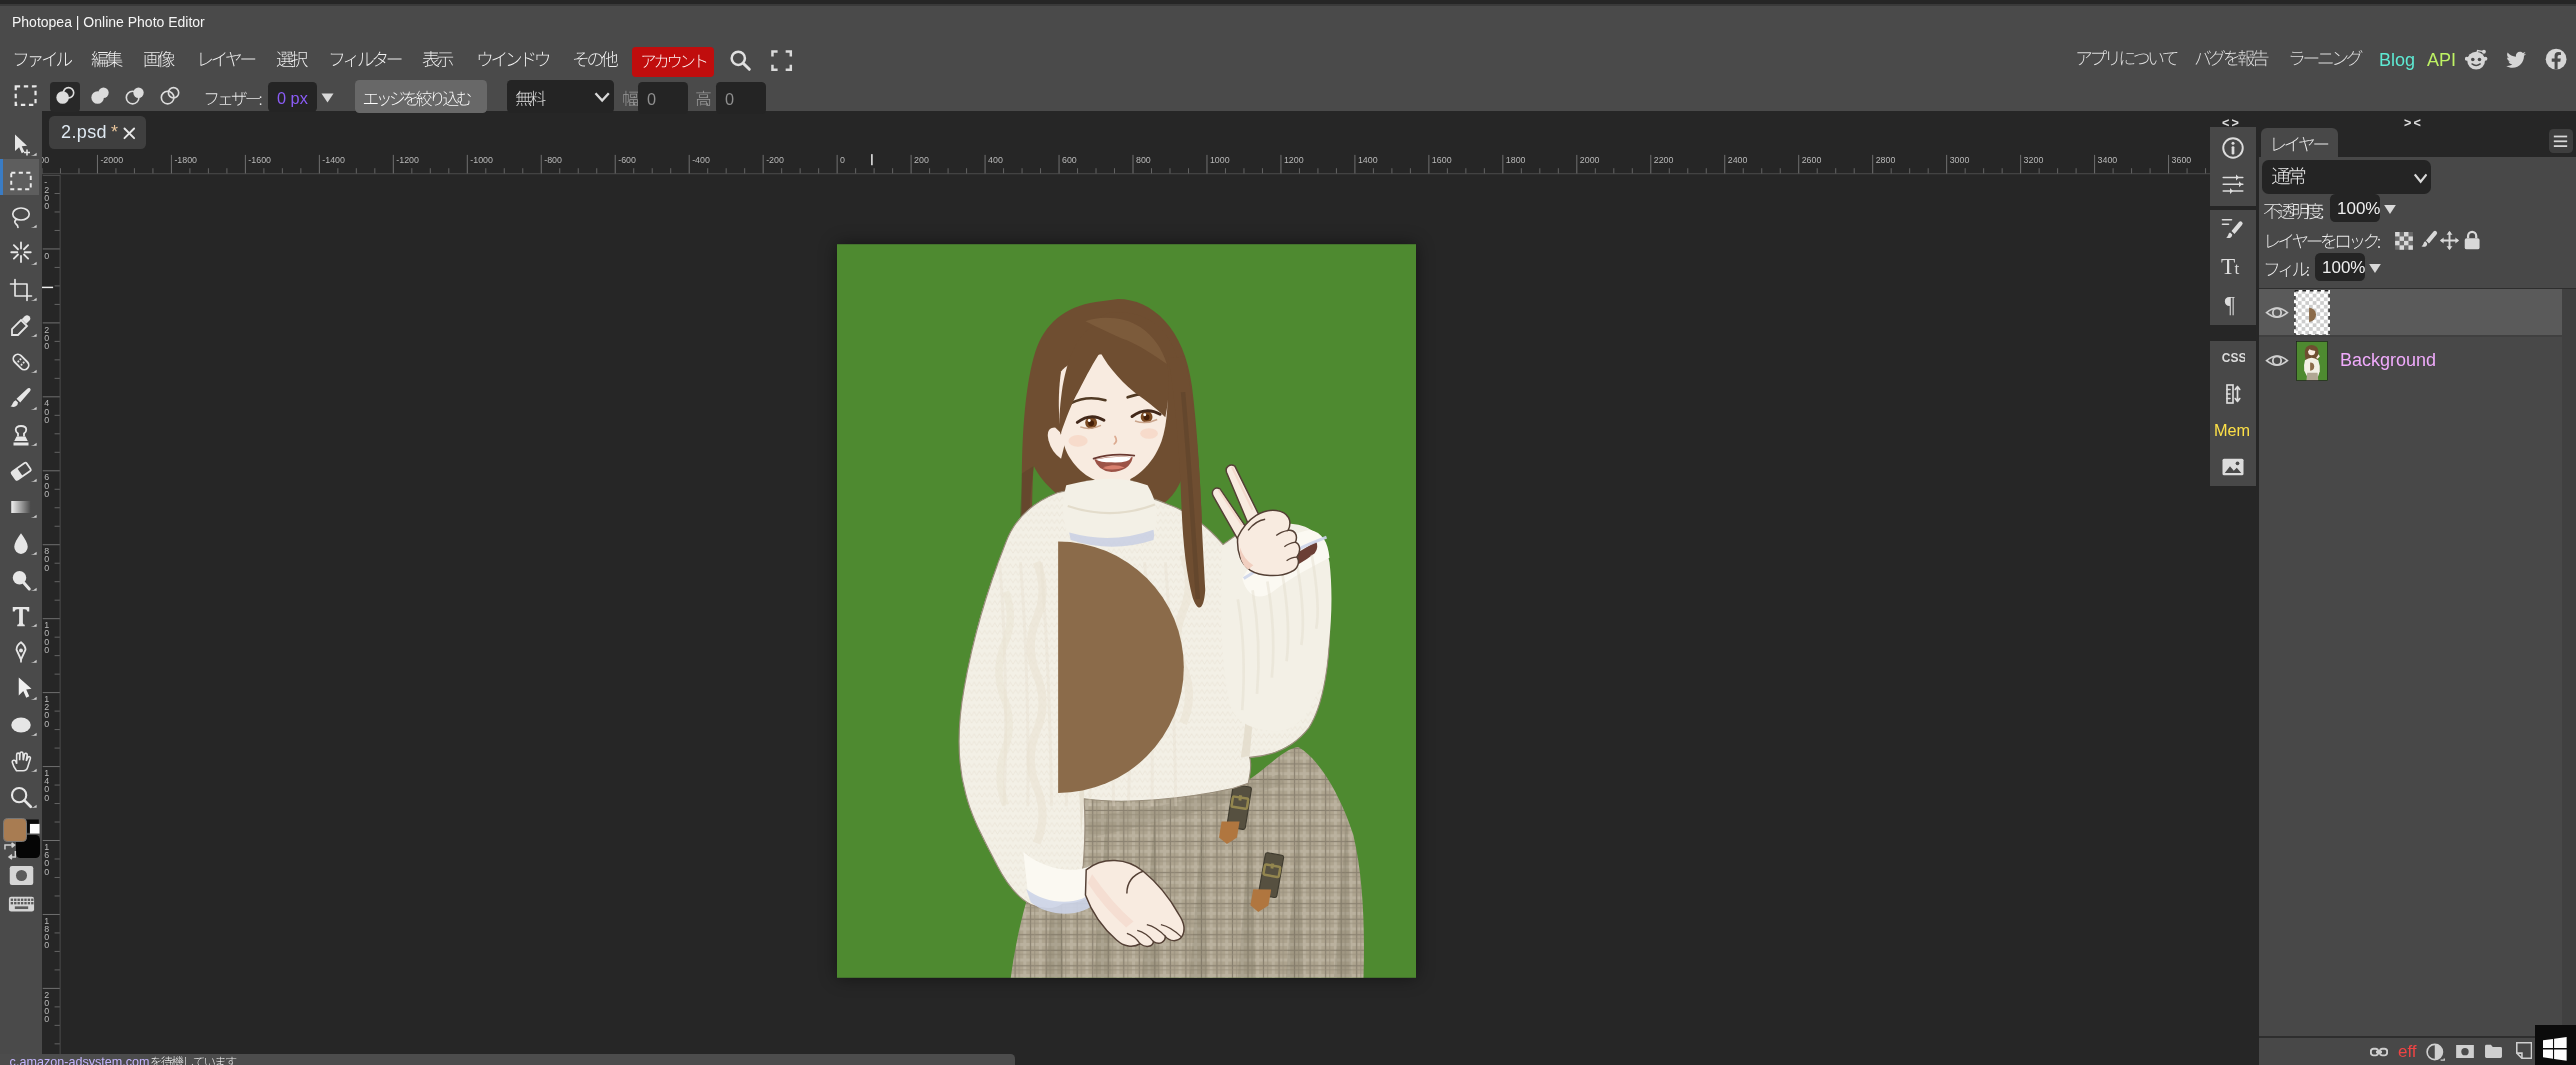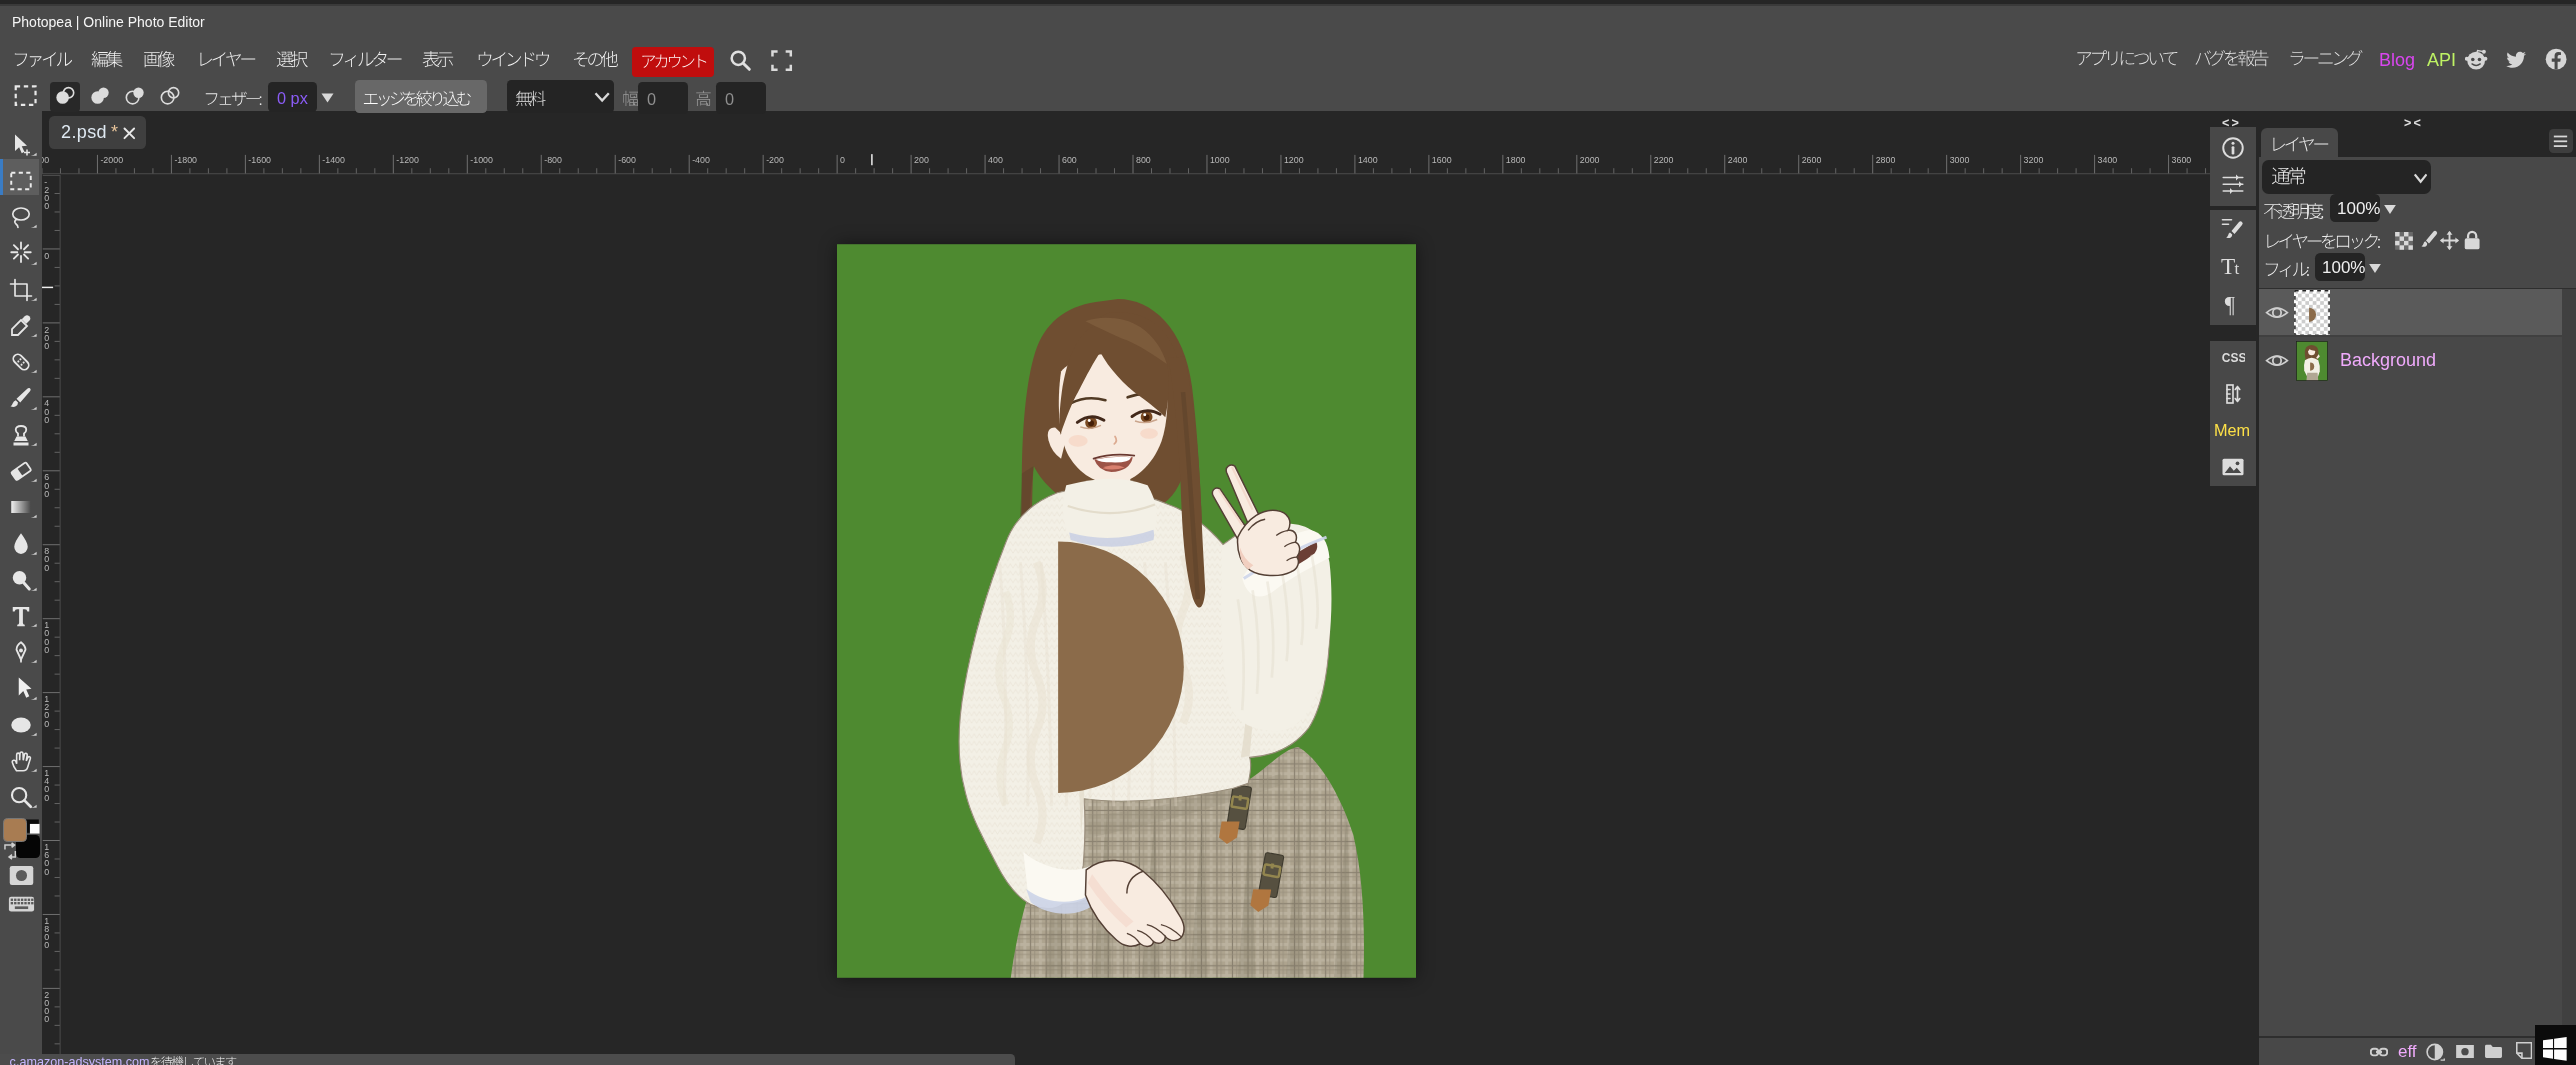--- a/index.html
+++ b/index.html
@@ -53,21 +53,21 @@
     </svg>
 <svg style="position:absolute;left:2075px;top:43px;overflow:visible" width="104" height="23" viewBox="0 0 140 31">
       <path transform="translate(0,24.0)" d="M22.0 -16.2Q21.9 -16.1 21.8 -15.9Q21.6 -15.7 21.5 -15.6Q21.1 -14.8 20.2 -13.7Q19.3 -12.5 18.1 -11.2Q16.9 -10.0 15.4 -8.9L14.4 -9.8Q15.3 -10.3 16.1 -11.0Q17.0 -11.8 17.8 -12.6Q18.6 -13.4 19.2 -14.2Q19.8 -15.1 20.1 -15.7Q19.7 -15.7 18.8 -15.7Q17.9 -15.7 16.6 -15.7Q15.4 -15.7 14.0 -15.7Q12.6 -15.7 11.2 -15.7Q9.8 -15.7 8.7 -15.7Q7.5 -15.7 6.7 -15.7Q6.0 -15.7 5.8 -15.7Q5.1 -15.7 4.4 -15.7Q3.8 -15.6 3.1 -15.6V-17.0Q3.7 -17.0 4.4 -16.9Q5.1 -16.9 5.8 -16.9Q6.0 -16.9 6.7 -16.9Q7.5 -16.9 8.7 -16.9Q9.9 -16.9 11.3 -16.9Q12.7 -16.9 14.1 -16.9Q15.5 -16.9 16.7 -16.9Q17.9 -16.9 18.8 -16.9Q19.7 -16.9 20.0 -16.9Q20.2 -16.9 20.4 -16.9Q20.7 -16.9 20.9 -16.9Q21.1 -16.9 21.3 -17.0ZM12.5 -13.1Q12.5 -11.0 12.4 -9.3Q12.3 -7.6 11.9 -6.1Q11.5 -4.6 10.7 -3.4Q10.0 -2.2 8.8 -1.2Q7.6 -0.2 5.8 0.6L4.7 -0.3Q5.1 -0.5 5.7 -0.7Q6.2 -1.0 6.6 -1.2Q8.2 -2.1 9.1 -3.3Q10.0 -4.4 10.5 -5.8Q10.9 -7.1 11.1 -8.6Q11.2 -10.1 11.2 -11.6Q11.2 -12.0 11.2 -12.3Q11.2 -12.7 11.2 -13.1Z M38.8 -17.0Q38.8 -16.3 39.3 -15.8Q39.8 -15.3 40.5 -15.3Q41.2 -15.3 41.7 -15.8Q42.2 -16.3 42.2 -17.0Q42.2 -17.7 41.7 -18.2Q41.2 -18.7 40.5 -18.7Q39.8 -18.7 39.3 -18.2Q38.8 -17.7 38.8 -17.0ZM37.9 -17.0Q37.9 -17.7 38.3 -18.3Q38.6 -18.9 39.2 -19.3Q39.8 -19.6 40.5 -19.6Q41.2 -19.6 41.8 -19.3Q42.4 -18.9 42.7 -18.3Q43.1 -17.7 43.1 -17.0Q43.1 -16.3 42.7 -15.7Q42.4 -15.1 41.8 -14.8Q41.2 -14.4 40.5 -14.4Q39.8 -14.4 39.2 -14.8Q38.6 -15.1 38.3 -15.7Q37.9 -16.3 37.9 -17.0ZM39.5 -15.6Q39.4 -15.4 39.4 -15.2Q39.3 -15.0 39.2 -14.7Q39.1 -13.7 38.7 -12.5Q38.4 -11.3 38.0 -10.1Q37.5 -8.9 36.9 -7.7Q36.4 -6.6 35.7 -5.7Q34.6 -4.4 33.3 -3.2Q32.0 -2.0 30.3 -1.1Q28.6 -0.1 26.4 0.6L25.3 -0.6Q27.6 -1.2 29.3 -2.1Q31.0 -2.9 32.3 -4.0Q33.6 -5.2 34.6 -6.5Q35.5 -7.6 36.2 -9.1Q36.9 -10.6 37.3 -12.1Q37.8 -13.7 38.0 -14.9Q37.6 -14.9 36.6 -14.9Q35.6 -14.9 34.3 -14.9Q32.9 -14.9 31.4 -14.9Q29.9 -14.9 28.6 -14.9Q27.2 -14.9 26.3 -14.9Q25.3 -14.9 25.0 -14.9Q24.4 -14.9 23.9 -14.9Q23.4 -14.9 22.9 -14.8V-16.2Q23.3 -16.2 23.6 -16.2Q23.9 -16.1 24.3 -16.1Q24.7 -16.1 25.1 -16.1Q25.3 -16.1 26.0 -16.1Q26.8 -16.1 27.9 -16.1Q28.9 -16.1 30.2 -16.1Q31.4 -16.1 32.7 -16.1Q33.9 -16.1 34.9 -16.1Q36.0 -16.1 36.7 -16.1Q37.5 -16.1 37.6 -16.1Q37.9 -16.1 38.1 -16.1Q38.3 -16.1 38.6 -16.2Z M57.1 -18.0Q57.1 -17.5 57.1 -17.1Q57.0 -16.6 57.0 -16.1Q57.0 -15.7 57.0 -15.0Q57.0 -14.4 57.0 -13.7Q57.0 -13.1 57.0 -12.7Q57.0 -10.4 56.9 -8.8Q56.8 -7.3 56.5 -6.2Q56.2 -5.2 55.8 -4.4Q55.3 -3.5 54.7 -2.8Q53.9 -1.8 53.0 -1.1Q52.0 -0.4 51.0 0.0Q49.9 0.5 49.1 0.8L48.0 -0.3Q49.6 -0.7 51.1 -1.5Q52.6 -2.3 53.8 -3.6Q54.4 -4.4 54.8 -5.2Q55.2 -6.0 55.4 -7.1Q55.6 -8.1 55.7 -9.5Q55.8 -10.8 55.8 -12.7Q55.8 -13.1 55.8 -13.8Q55.8 -14.4 55.8 -15.1Q55.8 -15.7 55.8 -16.1Q55.8 -16.6 55.8 -17.1Q55.7 -17.5 55.7 -18.0ZM46.0 -17.8Q45.9 -17.5 45.9 -17.0Q45.9 -16.5 45.9 -16.1Q45.9 -16.0 45.9 -15.4Q45.9 -14.9 45.9 -14.0Q45.9 -13.2 45.9 -12.3Q45.9 -11.3 45.9 -10.5Q45.9 -9.6 45.9 -9.0Q45.9 -8.4 45.9 -8.2Q45.9 -7.7 45.9 -7.2Q45.9 -6.8 46.0 -6.5H44.5Q44.6 -6.7 44.6 -7.2Q44.6 -7.7 44.6 -8.2Q44.6 -8.4 44.6 -9.0Q44.6 -9.6 44.6 -10.5Q44.6 -11.3 44.6 -12.3Q44.6 -13.2 44.6 -14.0Q44.6 -14.9 44.6 -15.4Q44.6 -16.0 44.6 -16.1Q44.6 -16.4 44.6 -17.0Q44.6 -17.5 44.6 -17.8Z M69.4 -15.9Q70.3 -15.7 71.6 -15.6Q72.8 -15.5 74.2 -15.5Q75.6 -15.5 76.9 -15.6Q78.1 -15.7 79.0 -15.9V-14.6Q78.1 -14.5 76.8 -14.4Q75.6 -14.4 74.2 -14.4Q72.8 -14.4 71.6 -14.4Q70.3 -14.5 69.4 -14.6ZM69.7 -6.4Q69.6 -5.7 69.4 -5.1Q69.3 -4.6 69.3 -4.1Q69.3 -3.6 69.5 -3.2Q69.7 -2.8 70.2 -2.4Q70.6 -2.1 71.5 -1.8Q72.4 -1.6 73.8 -1.6Q75.4 -1.6 76.9 -1.8Q78.3 -1.9 79.7 -2.3L79.7 -1.0Q78.6 -0.7 77.1 -0.6Q75.6 -0.4 73.9 -0.4Q70.9 -0.4 69.6 -1.3Q68.2 -2.2 68.2 -3.8Q68.2 -4.4 68.3 -5.0Q68.4 -5.6 68.6 -6.5ZM64.3 -17.9Q64.2 -17.7 64.2 -17.5Q64.1 -17.2 64.0 -17.0Q64.0 -16.8 63.9 -16.6Q63.8 -15.8 63.6 -14.9Q63.4 -13.9 63.3 -12.9Q63.1 -12.0 63.0 -10.9Q62.9 -9.9 62.8 -9.0Q62.7 -8.0 62.7 -7.1Q62.7 -5.9 62.8 -4.9Q62.9 -3.9 63.0 -2.7Q63.2 -3.3 63.5 -4.1Q63.8 -4.8 64.1 -5.6Q64.3 -6.3 64.6 -6.8L65.3 -6.3Q65.0 -5.5 64.6 -4.6Q64.3 -3.6 64.0 -2.7Q63.7 -1.7 63.6 -1.2Q63.5 -1.0 63.5 -0.7Q63.5 -0.4 63.5 -0.2Q63.5 0.0 63.5 0.2Q63.5 0.4 63.6 0.6L62.5 0.7Q62.1 -0.7 61.9 -2.6Q61.6 -4.6 61.6 -7.0Q61.6 -8.3 61.7 -9.7Q61.9 -11.0 62.1 -12.4Q62.3 -13.7 62.4 -14.8Q62.6 -15.9 62.7 -16.7Q62.8 -17.0 62.8 -17.4Q62.9 -17.7 62.9 -18.0Z M79.8 -12.2Q80.4 -12.3 81.0 -12.4Q81.6 -12.6 82.2 -12.8Q83.0 -13.1 84.3 -13.5Q85.5 -13.9 86.9 -14.3Q88.3 -14.7 89.7 -15.0Q91.2 -15.3 92.5 -15.3Q94.4 -15.3 95.9 -14.5Q97.4 -13.8 98.4 -12.5Q99.3 -11.2 99.3 -9.3Q99.3 -7.5 98.6 -6.1Q97.9 -4.8 96.7 -3.8Q95.5 -2.8 93.9 -2.1Q92.3 -1.5 90.4 -1.1Q88.5 -0.7 86.5 -0.6L85.9 -1.9Q88.2 -1.9 90.4 -2.4Q92.5 -2.8 94.2 -3.7Q96.0 -4.5 97.0 -5.9Q98.0 -7.3 98.0 -9.3Q98.0 -10.6 97.3 -11.7Q96.7 -12.8 95.4 -13.5Q94.2 -14.1 92.5 -14.1Q91.2 -14.1 89.8 -13.8Q88.3 -13.5 86.9 -13.1Q85.4 -12.7 84.1 -12.2Q82.8 -11.7 81.8 -11.3Q80.8 -10.9 80.4 -10.8Z M102.0 -16.5Q102.0 -16.3 102.0 -16.0Q101.9 -15.6 101.9 -15.2Q101.9 -14.8 101.9 -14.5Q101.9 -13.8 101.9 -12.8Q101.9 -11.8 101.9 -10.7Q102.0 -9.6 102.1 -8.5Q102.3 -6.3 102.8 -4.7Q103.3 -3.1 104.1 -2.2Q104.8 -1.3 105.8 -1.3Q106.2 -1.3 106.7 -1.7Q107.2 -2.1 107.6 -2.8Q108.0 -3.5 108.4 -4.4Q108.7 -5.3 109.0 -6.3L110.0 -5.3Q109.3 -3.3 108.6 -2.2Q107.9 -1.0 107.2 -0.5Q106.5 0.0 105.7 0.0Q104.7 0.0 103.7 -0.8Q102.7 -1.6 102.0 -3.4Q101.3 -5.2 100.9 -8.3Q100.8 -9.3 100.8 -10.5Q100.7 -11.7 100.7 -12.8Q100.7 -13.9 100.7 -14.6Q100.7 -15.0 100.6 -15.6Q100.6 -16.2 100.5 -16.6ZM114.8 -15.8Q115.4 -14.9 116.0 -13.9Q116.6 -12.9 117.1 -11.7Q117.5 -10.5 117.9 -9.3Q118.3 -8.0 118.6 -6.7Q118.8 -5.4 119.0 -4.1L117.8 -3.6Q117.6 -5.4 117.2 -7.0Q116.9 -8.7 116.3 -10.2Q115.8 -11.7 115.1 -13.0Q114.4 -14.3 113.7 -15.3Z M118.9 -15.6Q119.5 -15.6 120.0 -15.7Q120.5 -15.7 120.9 -15.7Q121.4 -15.8 122.4 -15.9Q123.5 -16.0 125.0 -16.2Q126.5 -16.3 128.1 -16.5Q129.8 -16.6 131.5 -16.8Q132.8 -16.9 134.0 -17.0Q135.1 -17.0 136.1 -17.1Q137.0 -17.1 137.8 -17.2L137.8 -15.9Q137.1 -16.0 136.2 -15.9Q135.3 -15.9 134.5 -15.8Q133.6 -15.7 133.0 -15.5Q131.6 -15.1 130.6 -14.1Q129.5 -13.2 128.7 -12.1Q128.0 -10.9 127.6 -9.7Q127.3 -8.5 127.3 -7.4Q127.3 -5.9 127.8 -4.8Q128.3 -3.6 129.2 -2.9Q130.1 -2.1 131.2 -1.6Q132.3 -1.1 133.5 -0.9Q134.7 -0.7 135.9 -0.7L135.4 0.6Q134.2 0.5 132.9 0.3Q131.6 -0.0 130.4 -0.6Q129.1 -1.2 128.2 -2.1Q127.2 -3.0 126.7 -4.3Q126.1 -5.5 126.1 -7.1Q126.1 -9.1 126.8 -10.8Q127.5 -12.5 128.7 -13.7Q129.8 -15.0 131.1 -15.7Q130.3 -15.6 129.0 -15.4Q127.8 -15.3 126.4 -15.2Q125.0 -15.0 123.6 -14.9Q122.1 -14.7 121.0 -14.5Q119.8 -14.4 119.0 -14.2Z" fill="#e2e2e2"></path>
     </svg>
 <svg style="position:absolute;left:2194px;top:43px;overflow:visible" width="75" height="23" viewBox="0 0 101 31">
       <path transform="translate(0,24.0)" d="M18.2 -18.4Q18.5 -18.0 18.8 -17.5Q19.2 -16.9 19.5 -16.3Q19.9 -15.7 20.2 -15.2L19.2 -14.7Q18.9 -15.4 18.3 -16.4Q17.7 -17.4 17.3 -18.0ZM20.7 -19.3Q21.0 -18.9 21.4 -18.3Q21.8 -17.7 22.1 -17.1Q22.5 -16.5 22.7 -16.1L21.8 -15.6Q21.4 -16.4 20.9 -17.3Q20.3 -18.3 19.8 -18.9ZM5.6 -7.1Q6.0 -8.0 6.4 -9.1Q6.7 -10.2 7.1 -11.4Q7.4 -12.6 7.6 -13.7Q7.9 -14.9 8.0 -15.8L9.3 -15.6Q9.3 -15.4 9.2 -15.1Q9.2 -14.9 9.1 -14.7Q9.0 -14.5 9.0 -14.2Q8.9 -13.7 8.6 -12.8Q8.4 -11.9 8.1 -10.8Q7.9 -9.7 7.5 -8.6Q7.1 -7.5 6.7 -6.5Q6.3 -5.5 5.7 -4.4Q5.2 -3.3 4.5 -2.2Q3.9 -1.1 3.2 -0.1L1.9 -0.6Q3.1 -2.1 4.0 -3.9Q5.0 -5.6 5.6 -7.1ZM17.4 -8.2Q17.0 -9.2 16.6 -10.2Q16.2 -11.2 15.7 -12.2Q15.2 -13.2 14.8 -14.1Q14.3 -15.0 13.9 -15.7L15.1 -16.1Q15.5 -15.5 15.9 -14.6Q16.3 -13.7 16.8 -12.7Q17.3 -11.7 17.7 -10.7Q18.2 -9.6 18.6 -8.6Q19.0 -7.7 19.4 -6.6Q19.8 -5.5 20.2 -4.4Q20.6 -3.3 21.0 -2.3Q21.3 -1.3 21.5 -0.5L20.2 -0.1Q20.0 -1.2 19.5 -2.6Q19.0 -4.0 18.5 -5.5Q17.9 -7.0 17.4 -8.2Z M37.6 -18.9Q37.9 -18.5 38.3 -17.9Q38.6 -17.4 39.0 -16.8Q39.3 -16.2 39.6 -15.6L38.7 -15.2Q38.3 -15.9 37.7 -16.9Q37.2 -17.8 36.7 -18.5ZM40.1 -19.8Q40.4 -19.4 40.8 -18.8Q41.2 -18.2 41.6 -17.6Q41.9 -17.0 42.2 -16.6L41.2 -16.1Q40.8 -16.9 40.3 -17.8Q39.7 -18.7 39.2 -19.4ZM38.9 -14.5Q38.7 -14.3 38.6 -13.9Q38.5 -13.6 38.5 -13.4Q38.1 -12.1 37.5 -10.7Q36.9 -9.2 36.1 -7.8Q35.2 -6.3 34.2 -5.0Q32.6 -3.1 30.3 -1.5Q28.0 0.2 24.7 1.4L23.6 0.4Q25.6 -0.2 27.4 -1.2Q29.1 -2.1 30.6 -3.2Q32.0 -4.4 33.1 -5.7Q34.1 -6.9 34.9 -8.3Q35.8 -9.7 36.3 -11.1Q36.9 -12.6 37.2 -13.8H27.8L28.4 -14.9Q28.7 -14.9 29.5 -14.9Q30.3 -14.9 31.4 -14.9Q32.5 -14.9 33.6 -14.9Q34.7 -14.9 35.5 -14.9Q36.3 -14.9 36.5 -14.9Q37.0 -14.9 37.3 -14.9Q37.6 -15.0 37.8 -15.1ZM30.7 -18.0Q30.5 -17.6 30.3 -17.2Q30.0 -16.7 29.9 -16.4Q29.2 -15.2 28.2 -13.7Q27.2 -12.2 25.7 -10.7Q24.2 -9.1 22.2 -7.8L21.1 -8.6Q22.7 -9.5 23.9 -10.6Q25.1 -11.7 26.1 -12.8Q27.0 -14.0 27.7 -15.0Q28.3 -16.1 28.7 -16.9Q28.8 -17.2 29.0 -17.6Q29.2 -18.1 29.3 -18.5Z M49.6 -18.8Q49.4 -18.1 49.2 -17.1Q49.0 -16.2 48.5 -15.0Q48.0 -13.8 47.3 -12.6Q46.6 -11.3 45.7 -10.2Q46.3 -10.6 46.9 -10.8Q47.5 -11.1 48.2 -11.2Q48.9 -11.4 49.4 -11.4Q50.8 -11.4 51.7 -10.6Q52.6 -9.9 52.6 -8.5Q52.6 -8.1 52.6 -7.4Q52.6 -6.7 52.6 -5.9Q52.6 -5.1 52.7 -4.3Q52.7 -3.6 52.7 -3.0H51.4Q51.5 -3.5 51.5 -4.2Q51.5 -5.0 51.5 -5.7Q51.5 -6.5 51.5 -7.2Q51.5 -7.9 51.5 -8.3Q51.5 -9.3 50.8 -9.8Q50.2 -10.3 49.1 -10.3Q47.9 -10.3 46.8 -9.8Q45.6 -9.3 44.7 -8.5Q44.2 -8.1 43.7 -7.4Q43.2 -6.8 42.6 -6.1L41.5 -6.9Q43.3 -8.7 44.5 -10.2Q45.6 -11.8 46.3 -13.0Q47.0 -14.2 47.3 -15.1Q47.7 -16.1 48.0 -17.1Q48.2 -18.1 48.3 -18.9ZM41.8 -16.0Q42.8 -15.9 43.9 -15.8Q45.0 -15.8 45.8 -15.8Q47.4 -15.8 49.2 -15.8Q51.1 -15.9 52.9 -16.1Q54.8 -16.3 56.4 -16.6L56.4 -15.4Q55.2 -15.2 53.8 -15.0Q52.4 -14.9 51.0 -14.8Q49.6 -14.7 48.2 -14.7Q46.9 -14.7 45.7 -14.7Q45.2 -14.7 44.5 -14.7Q43.9 -14.7 43.2 -14.7Q42.5 -14.8 41.8 -14.8ZM59.8 -10.8Q59.5 -10.7 59.2 -10.6Q58.9 -10.5 58.6 -10.4Q58.3 -10.3 58.1 -10.2Q56.7 -9.7 55.0 -9.0Q53.3 -8.2 51.6 -7.3Q50.3 -6.7 49.3 -5.9Q48.3 -5.2 47.7 -4.4Q47.1 -3.6 47.1 -2.7Q47.1 -1.9 47.5 -1.4Q47.9 -0.9 48.6 -0.7Q49.2 -0.4 50.1 -0.3Q51.0 -0.3 51.9 -0.3Q53.3 -0.3 55.0 -0.4Q56.7 -0.5 58.3 -0.8L58.3 0.5Q57.3 0.6 56.2 0.7Q55.1 0.8 54.0 0.8Q52.9 0.9 51.9 0.9Q50.3 0.9 48.9 0.6Q47.5 0.3 46.7 -0.4Q45.9 -1.2 45.9 -2.6Q45.9 -3.6 46.4 -4.4Q46.8 -5.2 47.6 -5.9Q48.4 -6.6 49.4 -7.2Q50.4 -7.9 51.5 -8.4Q52.6 -9.0 53.7 -9.5Q54.8 -10.0 55.8 -10.4Q56.8 -10.9 57.7 -11.2Q58.1 -11.5 58.5 -11.6Q58.8 -11.8 59.2 -12.0Z M71.5 -10.8H79.7V-9.7H71.5ZM70.9 -18.9H79.4V-17.8H72.0V1.8H70.9ZM78.9 -18.9H80.0V-14.2Q80.0 -13.7 79.8 -13.4Q79.7 -13.1 79.2 -12.9Q78.7 -12.8 77.8 -12.8Q76.9 -12.7 75.5 -12.7Q75.5 -13.0 75.4 -13.3Q75.2 -13.6 75.1 -13.8Q75.9 -13.8 76.6 -13.8Q77.3 -13.7 77.7 -13.7Q78.2 -13.8 78.4 -13.8Q78.7 -13.8 78.8 -13.9Q78.9 -14.0 78.9 -14.2ZM73.5 -10.2Q74.2 -7.8 75.3 -5.6Q76.5 -3.5 78.0 -1.8Q79.6 -0.1 81.5 0.8Q81.3 1.0 81.0 1.2Q80.8 1.5 80.6 1.8Q78.7 0.7 77.2 -1.0Q75.6 -2.8 74.4 -5.1Q73.2 -7.4 72.5 -9.9ZM79.3 -10.8H79.5L79.8 -10.8L80.5 -10.5Q80.0 -8.0 79.0 -5.7Q78.1 -3.3 76.6 -1.4Q75.1 0.5 73.1 1.8Q72.9 1.6 72.7 1.4Q72.5 1.2 72.3 1.0Q74.2 -0.2 75.6 -2.0Q77.0 -3.9 78.0 -6.1Q78.9 -8.3 79.3 -10.5ZM60.3 -17.4H69.0V-16.3H60.3ZM60.0 -4.5H69.4V-3.4H60.0ZM59.5 -13.4H70.0V-12.4H59.5ZM59.7 -8.6H69.7V-7.6H59.7ZM64.2 -20.0H65.3V-13.1H64.2ZM64.2 -8.1H65.3V1.7H64.2ZM67.4 -12.3 68.5 -12.0Q68.1 -11.2 67.8 -10.2Q67.4 -9.3 67.0 -8.6L66.1 -8.9Q66.3 -9.4 66.6 -10.0Q66.8 -10.6 67.1 -11.2Q67.3 -11.8 67.4 -12.3ZM61.2 -12.1 62.2 -12.3Q62.6 -11.5 62.9 -10.5Q63.3 -9.6 63.4 -8.9L62.4 -8.6Q62.3 -9.3 62.0 -10.3Q61.6 -11.2 61.2 -12.1Z M79.2 -10.9H100.4V-9.8H79.2ZM83.0 -16.4H98.4V-15.3H83.0ZM83.0 -0.5H96.7V0.6H83.0ZM89.6 -20.0H90.8V-10.3H89.6ZM82.4 -7.0H97.3V2.1H96.1V-5.9H83.5V2.1H82.4ZM84.1 -19.7 85.2 -19.5Q84.7 -18.0 84.0 -16.6Q83.3 -15.2 82.5 -13.9Q81.7 -12.7 80.9 -11.7Q80.8 -11.8 80.6 -11.9Q80.4 -12.1 80.2 -12.2Q80.0 -12.3 79.8 -12.4Q81.1 -13.7 82.3 -15.7Q83.4 -17.7 84.1 -19.7Z" fill="#e2e2e2"></path>
     </svg>
 <svg style="position:absolute;left:2288px;top:43px;overflow:visible" width="75" height="23" viewBox="0 0 101 31">
       <path transform="translate(0,24.0)" d="M5.7 -17.6Q6.1 -17.5 6.6 -17.5Q7.1 -17.4 7.6 -17.4Q7.9 -17.4 8.9 -17.4Q9.8 -17.4 11.1 -17.4Q12.3 -17.4 13.5 -17.4Q14.8 -17.4 15.8 -17.4Q16.8 -17.4 17.2 -17.4Q17.7 -17.4 18.2 -17.5Q18.7 -17.5 19.1 -17.6V-16.2Q18.7 -16.3 18.2 -16.3Q17.7 -16.3 17.2 -16.3Q16.7 -16.3 15.8 -16.3Q14.8 -16.3 13.6 -16.3Q12.3 -16.3 11.1 -16.3Q9.9 -16.3 8.9 -16.3Q8.0 -16.3 7.6 -16.3Q7.1 -16.3 6.6 -16.3Q6.1 -16.3 5.7 -16.2ZM20.7 -11.6Q20.6 -11.5 20.6 -11.3Q20.5 -11.2 20.5 -11.1Q20.0 -9.3 19.2 -7.5Q18.3 -5.6 17.0 -4.2Q15.1 -2.1 12.9 -1.0Q10.7 0.1 8.4 0.7L7.4 -0.4Q9.9 -0.9 12.1 -2.0Q14.3 -3.1 16.0 -4.9Q17.1 -6.1 17.9 -7.8Q18.7 -9.4 19.0 -10.9Q18.8 -10.9 18.0 -10.9Q17.2 -10.9 16.1 -10.9Q14.9 -10.9 13.6 -10.9Q12.3 -10.9 11.0 -10.9Q9.6 -10.9 8.5 -10.9Q7.4 -10.9 6.6 -10.9Q5.9 -10.9 5.6 -10.9Q5.2 -10.9 4.7 -10.9Q4.1 -10.8 3.5 -10.8V-12.2Q4.1 -12.1 4.7 -12.1Q5.2 -12.0 5.6 -12.0Q5.8 -12.0 6.6 -12.0Q7.3 -12.0 8.4 -12.0Q9.6 -12.0 10.9 -12.0Q12.1 -12.0 13.4 -12.0Q14.7 -12.0 15.9 -12.0Q17.0 -12.0 17.7 -12.0Q18.5 -12.0 18.7 -12.0Q19.0 -12.0 19.3 -12.1Q19.6 -12.1 19.8 -12.2Z M22.0 -10.0Q22.3 -9.9 22.8 -9.9Q23.2 -9.9 23.8 -9.9Q24.4 -9.9 25.1 -9.9Q25.3 -9.9 26.1 -9.9Q26.8 -9.9 27.9 -9.9Q29.0 -9.9 30.3 -9.9Q31.6 -9.9 32.8 -9.9Q34.1 -9.9 35.3 -9.9Q36.4 -9.9 37.2 -9.9Q38.0 -9.9 38.4 -9.9Q39.3 -9.9 39.9 -9.9Q40.5 -9.9 40.8 -10.0V-8.5Q40.5 -8.5 39.9 -8.5Q39.2 -8.6 38.4 -8.6Q38.1 -8.6 37.2 -8.6Q36.4 -8.6 35.3 -8.6Q34.1 -8.6 32.9 -8.6Q31.6 -8.6 30.3 -8.6Q29.0 -8.6 27.9 -8.6Q26.9 -8.6 26.1 -8.6Q25.3 -8.6 25.1 -8.6Q24.1 -8.6 23.3 -8.5Q22.5 -8.5 22.0 -8.5Z M43.3 -15.2Q43.8 -15.2 44.3 -15.2Q44.8 -15.1 45.4 -15.1Q45.7 -15.1 46.5 -15.1Q47.3 -15.1 48.4 -15.1Q49.5 -15.1 50.6 -15.1Q51.8 -15.1 52.9 -15.1Q54.0 -15.1 54.8 -15.1Q55.6 -15.1 55.9 -15.1Q56.5 -15.1 57.0 -15.2Q57.6 -15.2 58.0 -15.2V-13.8Q57.6 -13.9 57.0 -13.9Q56.4 -13.9 55.9 -13.9Q55.6 -13.9 54.8 -13.9Q54.0 -13.9 52.9 -13.9Q51.8 -13.9 50.6 -13.9Q49.4 -13.9 48.3 -13.9Q47.2 -13.9 46.4 -13.9Q45.7 -13.9 45.4 -13.9Q44.8 -13.9 44.3 -13.9Q43.8 -13.9 43.3 -13.8ZM41.2 -3.3Q41.8 -3.2 42.3 -3.2Q42.8 -3.2 43.4 -3.2Q43.7 -3.2 44.6 -3.2Q45.4 -3.2 46.7 -3.2Q47.9 -3.2 49.3 -3.2Q50.8 -3.2 52.2 -3.2Q53.6 -3.2 54.9 -3.2Q56.1 -3.2 57.0 -3.2Q57.9 -3.2 58.1 -3.2Q58.6 -3.2 59.1 -3.2Q59.6 -3.2 60.1 -3.3V-1.8Q59.6 -1.8 59.1 -1.8Q58.6 -1.9 58.1 -1.9Q57.9 -1.9 57.0 -1.9Q56.1 -1.9 54.9 -1.9Q53.6 -1.9 52.2 -1.9Q50.8 -1.9 49.3 -1.9Q47.9 -1.9 46.7 -1.9Q45.4 -1.9 44.6 -1.9Q43.7 -1.9 43.4 -1.9Q42.8 -1.9 42.3 -1.8Q41.7 -1.8 41.2 -1.8Z M63.6 -17.2Q64.2 -16.8 65.1 -16.1Q65.9 -15.5 66.8 -14.8Q67.6 -14.1 68.4 -13.4Q69.2 -12.8 69.6 -12.3L68.7 -11.4Q68.2 -11.8 67.5 -12.5Q66.8 -13.1 65.9 -13.8Q65.1 -14.6 64.3 -15.2Q63.4 -15.9 62.7 -16.3ZM62.1 -1.1Q64.3 -1.4 66.1 -2.0Q67.9 -2.6 69.3 -3.3Q70.8 -4.1 71.9 -4.8Q73.6 -5.9 75.1 -7.4Q76.6 -8.8 77.7 -10.4Q78.8 -11.9 79.5 -13.3L80.2 -12.1Q79.5 -10.7 78.3 -9.2Q77.2 -7.7 75.8 -6.3Q74.4 -4.9 72.6 -3.7Q71.5 -3.0 70.0 -2.2Q68.6 -1.5 66.8 -0.8Q65.1 -0.2 62.9 0.2Z M95.9 -18.9Q96.2 -18.5 96.6 -17.9Q97.0 -17.4 97.3 -16.8Q97.7 -16.2 97.9 -15.6L97.0 -15.2Q96.6 -15.9 96.1 -16.9Q95.5 -17.8 95.0 -18.5ZM98.4 -19.8Q98.8 -19.4 99.1 -18.8Q99.5 -18.2 99.9 -17.6Q100.3 -17.0 100.5 -16.6L99.6 -16.1Q99.2 -16.9 98.6 -17.8Q98.1 -18.7 97.5 -19.4ZM97.2 -14.5Q97.1 -14.3 97.0 -13.9Q96.8 -13.6 96.8 -13.4Q96.5 -12.1 95.8 -10.7Q95.2 -9.2 94.4 -7.8Q93.5 -6.3 92.5 -5.0Q90.9 -3.1 88.6 -1.5Q86.4 0.2 83.0 1.4L81.9 0.4Q84.0 -0.2 85.7 -1.2Q87.4 -2.1 88.9 -3.2Q90.3 -4.4 91.4 -5.7Q92.4 -6.9 93.3 -8.3Q94.1 -9.7 94.7 -11.1Q95.2 -12.6 95.5 -13.8H86.1L86.7 -14.9Q87.0 -14.9 87.8 -14.9Q88.7 -14.9 89.8 -14.9Q90.8 -14.9 91.9 -14.9Q93.0 -14.9 93.8 -14.9Q94.6 -14.9 94.8 -14.9Q95.3 -14.9 95.6 -14.9Q95.9 -15.0 96.1 -15.1ZM89.0 -18.0Q88.8 -17.6 88.6 -17.2Q88.4 -16.7 88.2 -16.4Q87.6 -15.2 86.5 -13.7Q85.5 -12.2 84.0 -10.7Q82.6 -9.1 80.5 -7.8L79.4 -8.6Q81.0 -9.5 82.2 -10.6Q83.5 -11.7 84.4 -12.8Q85.4 -14.0 86.0 -15.0Q86.7 -16.1 87.0 -16.9Q87.2 -17.2 87.3 -17.6Q87.5 -18.1 87.6 -18.5Z" fill="#e2e2e2"></path>
     </svg>
-<div style="position:absolute;left:2379px;top:46px;font:normal 18px 'Liberation Sans', sans-serif;color:#d946ef;letter-spacing:0;white-space:nowrap">Blog</div>
+<div style="position:absolute;left:2379px;top:46px;font:normal 18px 'Liberation Sans', sans-serif;color:#5eead4;letter-spacing:0;white-space:nowrap">Blog</div>
 <div style="position:absolute;left:2427px;top:46px;font:normal 18px 'Liberation Sans', sans-serif;color:#bef264;letter-spacing:0;white-space:nowrap">API</div>
 <svg style="position:absolute;left:2465px;top:44px;" width="23" height="23" viewBox="0 0 31 31">
       <circle cx="15" cy="17" r="12" fill="#d6d6d6"></circle>
       <circle cx="25.5" cy="5" r="2.6" fill="#d6d6d6"></circle>
       <path d="M15 9 L17 3.5 L25 5" stroke="#d6d6d6" stroke-width="1.8" fill="none"></path>
       <circle cx="2.6" cy="14.5" r="2.8" fill="#d6d6d6"></circle>
       <circle cx="27.4" cy="14.5" r="2.8" fill="#d6d6d6"></circle>
       <circle cx="10.5" cy="15.5" r="2.4" fill="#4a4a4a"></circle>
       <circle cx="19.5" cy="15.5" r="2.4" fill="#4a4a4a"></circle>
       <path d="M9.5 21.5 Q15 25.5 20.5 21.5" stroke="#4a4a4a" stroke-width="2" fill="none" stroke-linecap="round"></path>
@@ -945,21 +945,21 @@
     </svg>
 <div style="position:absolute;left:2340px;top:346px;font:normal 18px 'Liberation Sans', sans-serif;color:#f0abfc;letter-spacing:0;white-space:nowrap">Background</div>
 <div style="position:absolute;left:2259px;top:1032px;width:317px;height:1.5px;background:#2e2e2e"></div>
 <svg style="position:absolute;left:2370px;top:1041px;" width="18" height="13.3" viewBox="0 0 24 18">
       <g fill="none" stroke="#cfcfcf" stroke-width="2.6">
         <rect x="1" y="5" width="10" height="9" rx="3.5"></rect>
         <rect x="13" y="5" width="10" height="9" rx="3.5"></rect>
         <line x1="8" y1="9.5" x2="16" y2="9.5" stroke-width="3.4"></line>
       </g>
     </svg>
-<div style="position:absolute;left:2398px;top:1038px;font:normal 17px 'Liberation Sans', sans-serif;color:#f0abfc;letter-spacing:0;white-space:nowrap">eff</div>
+<div style="position:absolute;left:2398px;top:1038px;font:normal 17px 'Liberation Sans', sans-serif;color:#ef4444;letter-spacing:0;white-space:nowrap">eff</div>
 <svg style="position:absolute;left:2426px;top:1039px;" width="19" height="18" viewBox="0 0 26 24">
       <circle cx="12" cy="12" r="10.5" fill="none" stroke="#cfcfcf" stroke-width="2.2"></circle>
       <path d="M12 1.5 a10.5 10.5 0 0 1 0 21z" fill="#cfcfcf"></path>
       <path d="M20 23 h5 v-2" fill="none" stroke="#cfcfcf" stroke-width="1.8"></path>
     </svg>
 <svg style="position:absolute;left:2456px;top:1041px;" width="18" height="13.3" viewBox="0 0 24 18">
       <rect x="0" y="0" width="24" height="18" fill="#cfcfcf"></rect>
       <circle cx="12" cy="9" r="5" fill="#4a4a4a"></circle>
     </svg>
 <svg style="position:absolute;left:2485px;top:1040px;" width="17" height="14" viewBox="0 0 23 19">

